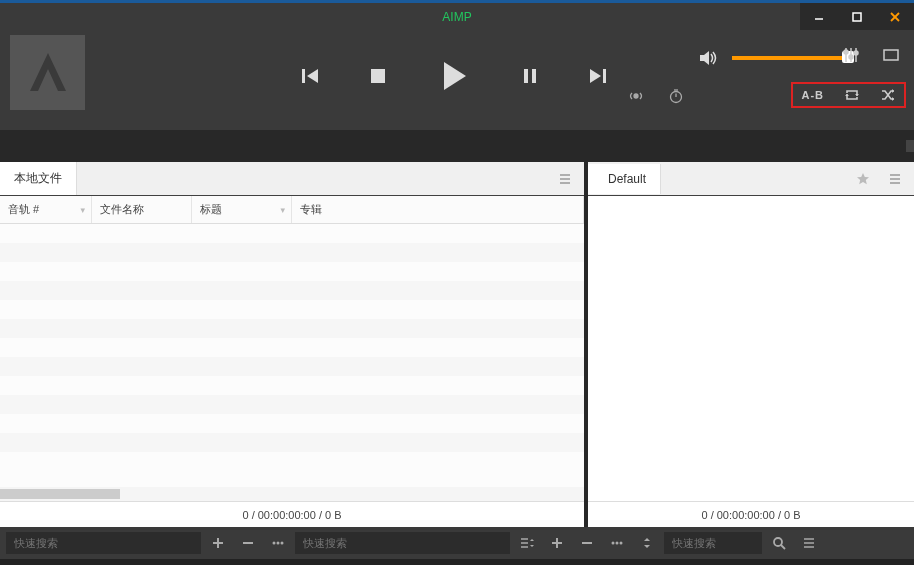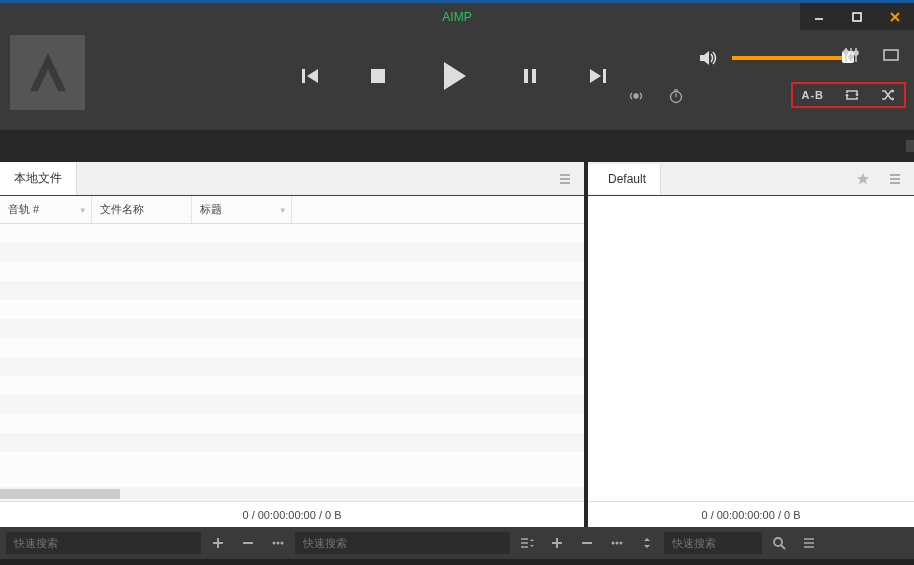--- a/index.html
+++ b/index.html
@@ -222,20 +222,23 @@
           <div class="gh" style="width:92px">
               <span>音轨 #</span>
               <span class="gh-filter">▾</span>
             </div>
           <div class="gh" style="width:100px">
               <span>文件名称</span>
             </div>
           <div class="gh" style="width:100px">
               <span>标题</span>
               <span class="gh-filter">▾</span>
+            </div>
+          <div class="gh" style="flex:1">
+              <span>专辑</span>
             </div>
         </div>
         <div class="grid-rows">
           <div class="row-stripe"></div>
             <div class="row-stripe odd"></div>
           <div class="row-stripe"></div>
             <div class="row-stripe odd"></div>
           <div class="row-stripe"></div>
             <div class="row-stripe odd"></div>
           <div class="row-stripe"></div>

